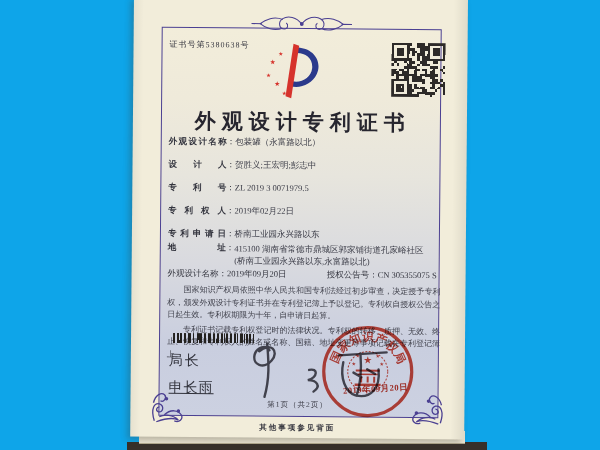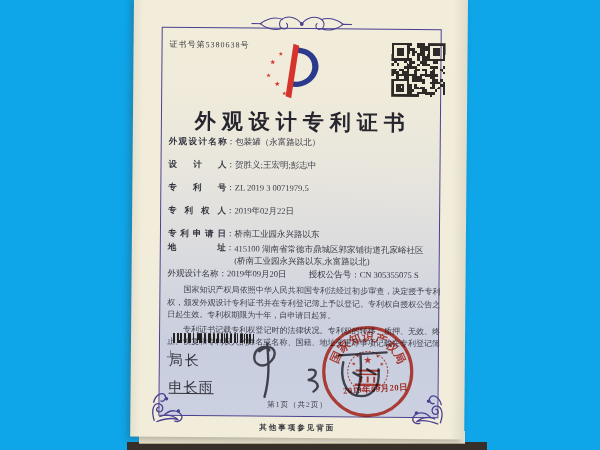--- a/index.html
+++ b/index.html
@@ -37,21 +37,21 @@
     position:absolute;left:0;right:0;top:110px;text-align:center;
     font-size:21px;font-weight:bold;letter-spacing:6px;text-indent:6px;color:#27262f;
   }
   .fields{position:absolute;left:36px;top:139px;width:274px;font-size:8.5px;color:#33343e;}
   .frow{position:absolute;left:0;white-space:nowrap;}
   .flabel{display:inline-block;width:58px;text-align:justify;text-align-last:justify;vertical-align:top;font-weight:bold;}
   .colon{vertical-align:top;}
   .fvalue{vertical-align:top;color:#3a3b46;}
   .fvalue.wrap{display:inline-block;width:198px;white-space:normal;line-height:12px;}
   .grant{position:absolute;left:0;top:132px;white-space:nowrap;}
-  .grant .pair2{margin-left:20px;}
+  .grant .pair2{margin-left:38px;}
   .paras{position:absolute;left:36px;top:287px;width:273px;font-size:8px;line-height:12.5px;
     color:#41424d;text-align:justify;}
   .paras p{margin:0 0 2px 0;text-indent:16px;}
   .barcode{position:absolute;left:42px;top:336px;width:82px;height:10px;}
   .sig-block{position:absolute;left:38px;top:355px;font-size:14px;color:#32333c;letter-spacing:2px;}
   .sig-block .nm{margin-top:9px;letter-spacing:1px;text-decoration:underline;}
   .signature{position:absolute;left:112px;top:340px;width:160px;height:66px;}
   .seal{position:absolute;left:189px;top:325px;width:96px;height:96px;mix-blend-mode:multiply;opacity:.92;}
   .seal-date{
     position:absolute;left:193px;top:385px;width:104px;text-align:center;

